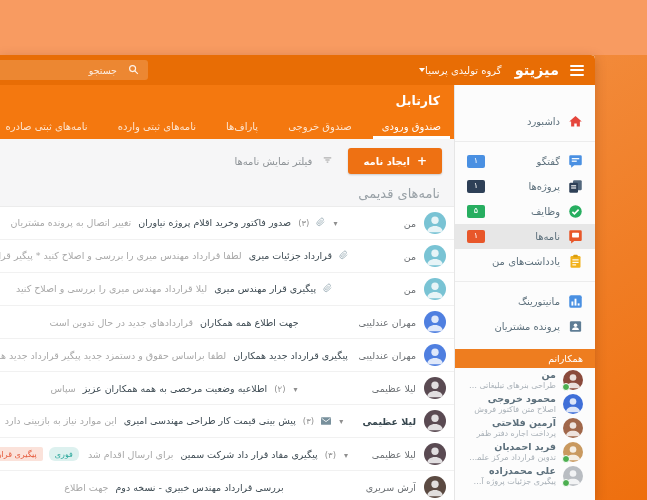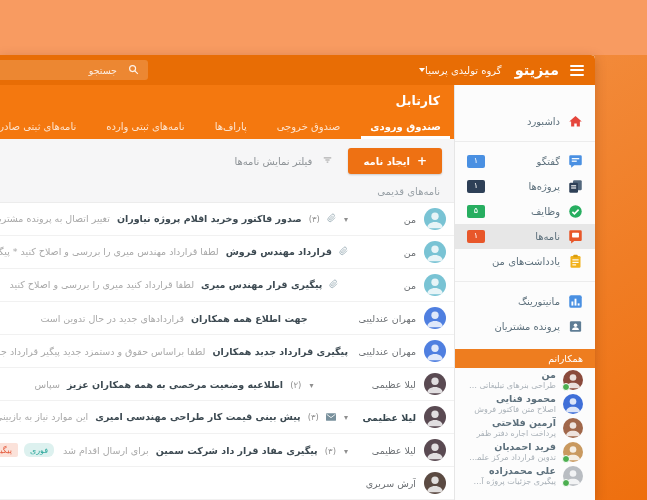--- a/index.html
+++ b/index.html
@@ -20,41 +20,41 @@
     border-radius:3px;display:flex;align-items:center;gap:7px;padding:0 9px;color:rgba(255,255,255,.85);font-size:9.5px}
   
   .bodyrow{flex:1;display:flex;min-height:0}
   .sidebar{flex:0 0 140px;width:140px;background:#fcfcfc;border-left:1px solid #e6e6e6;padding-top:24px;overflow:hidden}
   .main{flex:1;min-width:0;display:flex;flex-direction:column}
   
   .main-head{background:#f4780f;padding-top:5px}
   .page-title{color:#fff;font-weight:bold;font-size:12.5px;padding:3px 14px 5px;text-align:right}
   .tabs{display:flex;align-items:stretch;gap:24px;padding:0 10px;height:26px;overflow:hidden;white-space:nowrap}
   .tab{color:rgba(255,255,255,.8);font-size:10px;display:flex;align-items:center;padding:0 3px;position:relative;flex:0 0 auto;cursor:pointer}
-  .tab.active{color:#fff;font-weight:bold}
+  .tab.active{color:#fff;font-weight:normal}
   .tab.active::after{content:"";position:absolute;right:-6px;left:-6px;bottom:0;height:3px;background:#fff}
   
   .toolbar{display:flex;align-items:center;padding:9px 12px 7px}
   .btn-create{background:#ee7113;color:#fff;border:none;border-radius:3px;padding:7px 15px;font-size:10px;
     font-weight:bold;display:flex;align-items:center;gap:7px;cursor:pointer;box-shadow:0 1px 2px rgba(0,0,0,.18);font-family:inherit}
   .btn-create .plus{font-size:12px;line-height:1}
   .filter{display:flex;align-items:center;gap:6px;margin-right:15px;color:#8d9296;font-size:10px;cursor:pointer}
-  .section-label{color:#98a0a6;font-size:10px;text-align:right;padding:5px 14px 5px}
+  .section-label{color:#98a0a6;font-size:13px;text-align:right;padding:5px 14px 5px}
   
   .list{background:#fff;flex:1;overflow:hidden;border-top:1px solid #ececec}
   .row{display:flex;align-items:center;height:32px;border-bottom:1px solid #f1f1f1;padding-right:8px;cursor:pointer;background:#fff}
   .avatar{position:relative;width:22px;height:22px;flex:0 0 22px}
   .av-bg{display:block;width:22px;height:22px;border-radius:50%;overflow:hidden}
   .av-bg svg{display:block}
   .sender{flex:0 0 64px;width:64px;margin:0 8px 0 4px;font-size:9.5px;color:#6b6f73;text-align:right;white-space:nowrap;overflow:hidden}
   .sender.bold{font-weight:bold;color:#37474f}
   .subj{flex:1;min-width:0;text-align:center;font-size:9.5px;color:#a8a8a8;white-space:nowrap;overflow:hidden}
   .subj .chev{color:#8f8f8f;font-size:8px;margin-left:5px}
   .subj .count{color:#8f8f8f;font-size:8.5px;margin-left:4px}
-  .subj .title{font-weight:bold;color:#3d4a52;margin-left:4px}
+  .subj .title{font-weight:normal;color:#3d4a52;margin-left:4px}
   .mi{display:inline-block;vertical-align:-1px;margin-left:4px}
   .tag{display:inline-block;font-size:8px;border-radius:2px;padding:2.5px 6px;margin-right:6px;vertical-align:1px}
   
   .side-item{display:flex;align-items:center;height:25px;padding:0 12px;gap:8px;font-size:10px;color:#5d707c;cursor:pointer}
   .side-item.selected{background:#e7e7e7}
   .side-icon{width:15px;height:15px;flex:0 0 15px;display:flex;align-items:center}
   .side-icon svg{display:block}
   .badge{margin-right:auto;color:#fff;font-size:8px;border-radius:2px;padding:1.5px 5px;min-width:8px;text-align:center;line-height:1.3}
   .sdivider{height:1px;background:#ececec;margin:7px 0}
   .colleagues-header{background:#ee7d1f;color:#fff;font-size:9.5px;padding:4px 12px;margin-top:10px;text-align:right}
@@ -217,21 +217,21 @@
   <div class="colleague">
     <span class="c-avatar">
                 <span class="av-bg" style="background: rgb(63, 111, 216);">
                   <svg width="20" height="20" viewBox="0 0 24 24">
                     <circle cx="12" cy="9" r="4" fill="rgba(255,255,255,.82)"></circle>
                     <path d="M3.5 22c0-4.3 3.9-6.6 8.5-6.6s8.5 2.3 8.5 6.6z" fill="rgba(255,255,255,.82)"></path>
                   </svg>
                 </span>
               </span>
     <span class="c-text">
-      <span class="c-name">محمود فنایی</span>
+      <span class="c-name">محمود خروجی</span>
       <span class="c-status">اصلاح متن فاکتور فروش</span>
     </span>
   </div>
 
   <div class="colleague">
     <span class="c-avatar">
                 <span class="av-bg" style="background: rgb(160, 103, 74);">
                   <svg width="20" height="20" viewBox="0 0 24 24">
                     <circle cx="12" cy="9" r="4" fill="rgba(255,255,255,.82)"></circle>
                     <path d="M3.5 22c0-4.3 3.9-6.6 8.5-6.6s8.5 2.3 8.5 6.6z" fill="rgba(255,255,255,.82)"></path>
@@ -348,21 +348,21 @@
     <span class="sender">من</span>
     <span class="subj">
       
       <span class="mi clip">
         <svg width="9" height="10" viewBox="0 0 24 24" fill="none" stroke="#90a4ae" stroke-width="2">
                     <path d="M21.4 11.1l-8.8 8.8a6 6 0 01-8.5-8.5l8.8-8.8a4 4 0 015.7 5.7l-8.8 8.8a2 2 0 01-2.8-2.8l8.1-8.1"></path>
                   </svg>
       </span>
       
       
-      <span class="title">قرارداد مهندس فروش</span>
+      <span class="title">قرارداد جزئیات میری</span>
       <span class="preview">لطفا قرارداد مهندس میری را بررسی و اصلاح کنید * پیگیر قرار باشید ۱. متن ق</span>
       
       
     </span>
   </div>
 
   <div class="row">
     <span class="avatar">
                 <span class="av-bg" style="background: rgb(121, 195, 212);">
                   <svg width="22" height="22" viewBox="0 0 24 24">
@@ -375,21 +375,21 @@
     <span class="subj">
       
       <span class="mi clip">
         <svg width="9" height="10" viewBox="0 0 24 24" fill="none" stroke="#90a4ae" stroke-width="2">
                     <path d="M21.4 11.1l-8.8 8.8a6 6 0 01-8.5-8.5l8.8-8.8a4 4 0 015.7 5.7l-8.8 8.8a2 2 0 01-2.8-2.8l8.1-8.1"></path>
                   </svg>
       </span>
       
       
       <span class="title">پیگیری قرار مهندس میری</span>
-      <span class="preview">لطفا قرارداد کنید میری را بررسی و اصلاح کنید</span>
+      <span class="preview">لیلا قرارداد مهندس میری را بررسی و اصلاح کنید</span>
       
       
     </span>
   </div>
 
   <div class="row">
     <span class="avatar">
                 <span class="av-bg" style="background: rgb(79, 127, 224);">
                   <svg width="22" height="22" viewBox="0 0 24 24">
                     <circle cx="12" cy="9" r="4" fill="rgba(255,255,255,.82)"></circle>
@@ -506,20 +506,30 @@
   <div class="row">
     <span class="avatar">
                 <span class="av-bg" style="background: rgb(91, 74, 66);">
                   <svg width="22" height="22" viewBox="0 0 24 24">
                     <circle cx="12" cy="9" r="4" fill="rgba(255,255,255,.82)"></circle>
                     <path d="M3.5 22c0-4.3 3.9-6.6 8.5-6.6s8.5 2.3 8.5 6.6z" fill="rgba(255,255,255,.82)"></path>
                   </svg>
                 </span>
               </span>
     <span class="sender">آرش سریری</span>
+    <span class="subj">
+      
+      
+      
+      
+      <span class="title">بررسی قرارداد مهندس خبیری - نسخه دوم</span>
+      <span class="preview">جهت اطلاع</span>
+      
+      
+    </span>
   </div>
 
 </div>
       </main>
 
     </div>
   </div>
 </div>
 
 </body></html>

